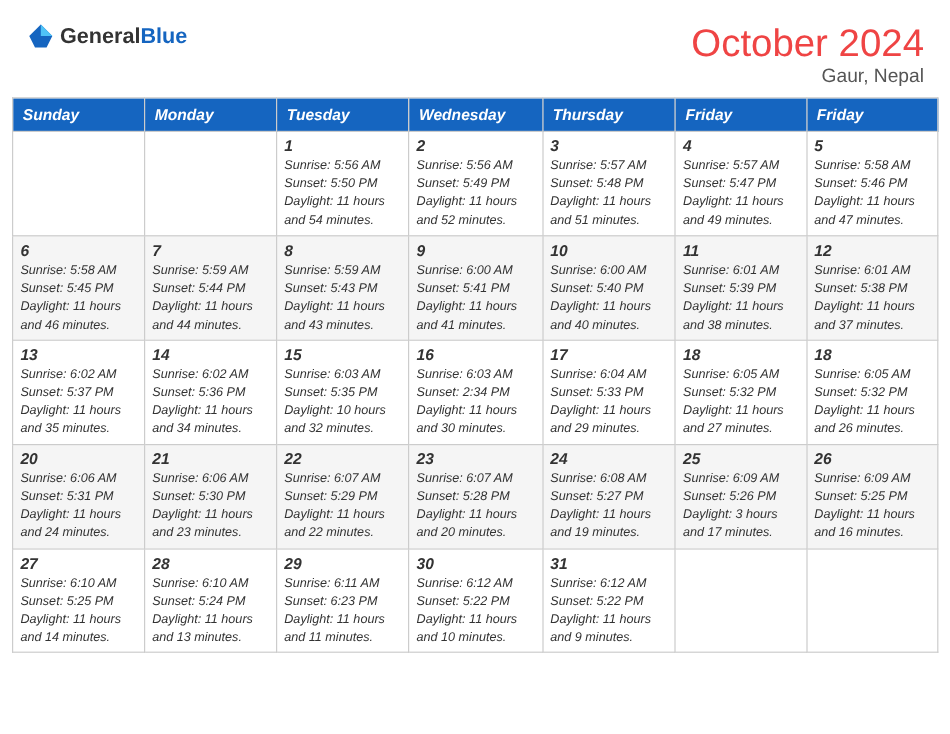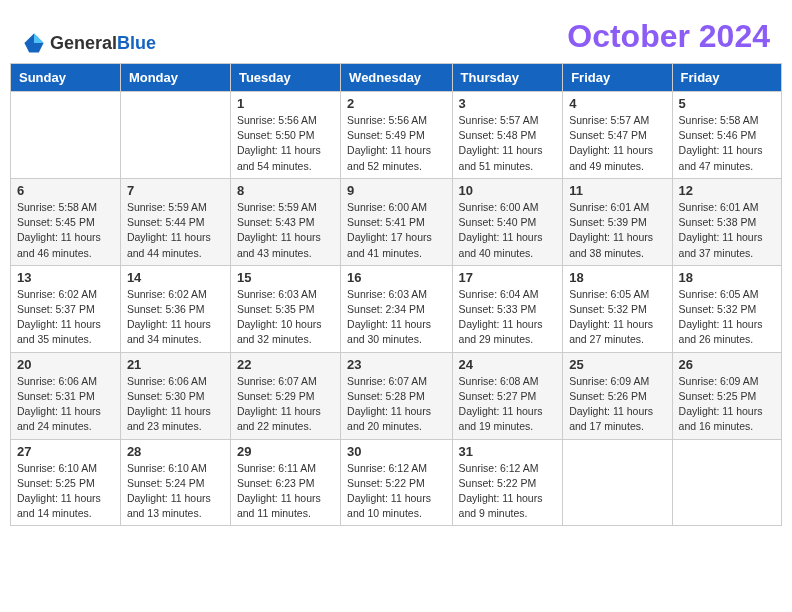--- a/index.html
+++ b/index.html
@@ -6,48 +6,49 @@
     body {
       font-family: Arial, sans-serif;
       background: #fff;
       width: 792px;
       min-height: 612px;
       padding: 10px;
     }
     .header {
       display: flex;
       justify-content: space-between;
-      align-items: flex-end;
+      align-items: flex-start;
       padding: 8px 12px 4px 12px;
     }
     .logo {
       display: flex;
       align-items: center;
       gap: 4px;
     }
     .logo-icon {
       width: 24px;
       height: 24px;
     }
     .title-area {
       text-align: right;
     }
     .month-title {
       font-size: 32px;
-      font-weight: bold;
-      color: #8b5cf6;
+      font-weight: normal;
+      color: #ef4444;
     }
     .location-title {
       font-size: 16px;
       color: #555;
     }
     .calendar {
       width: 100%;
       border-collapse: collapse;
       margin-top: 4px;
+      font-style: italic;
     }
     .calendar th {
       background-color: #1565c0;
       color: #fff;
       text-align: left;
       padding: 6px 8px;
       font-size: 13px;
       border: 1px solid #ccc;
     }
     .calendar td {
@@ -86,20 +87,21 @@
     <svg class="logo-icon" viewBox="0 0 40 40" xmlns="http://www.w3.org/2000/svg">
       <polygon points="20,4 36,20 28,36 12,36 4,20" fill="#1565c0"></polygon>
       <polygon points="20,4 36,20 20,20" fill="#4fc3f7"></polygon>
     </svg>
     <span>
       <span style="font-size:18px;font-weight:bold;color:#333;">General</span><span style="font-size:18px;font-weight:bold;color:#1565c0;">Blue</span>
     </span>
   </div>
   <div class="title-area">
     <div class="month-title">October 2024</div>
+    <div class="location-title">Gaur, Nepal</div>
   </div>
 </div>
 
 <table class="calendar">
   <thead>
     <tr id="weekday-header">
         <th>Sunday</th>
         <th>Monday</th>
         <th>Tuesday</th>
         <th>Wednesday</th>
@@ -176,21 +178,21 @@
           <span>Sunrise: 5:59 AM</span><br>
           <span>Sunset: 5:43 PM</span><br>
           <span>Daylight: 11 hours and 43 minutes.</span>
         </div>
       </td>
         <td>
         <span class="day-number">9</span>
         <div class="day-info">
           <span>Sunrise: 6:00 AM</span><br>
           <span>Sunset: 5:41 PM</span><br>
-          <span>Daylight: 17 hours and 41 minutes.</span>
+          <span>Daylight: 11 hours and 41 minutes.</span>
         </div>
       </td>
         <td>
         <span class="day-number">10</span>
         <div class="day-info">
           <span>Sunrise: 6:00 AM</span><br>
           <span>Sunset: 5:40 PM</span><br>
           <span>Daylight: 11 hours and 40 minutes.</span>
         </div>
       </td>
@@ -308,21 +310,21 @@
           <span>Sunrise: 6:08 AM</span><br>
           <span>Sunset: 5:27 PM</span><br>
           <span>Daylight: 11 hours and 19 minutes.</span>
         </div>
       </td>
         <td>
         <span class="day-number">25</span>
         <div class="day-info">
           <span>Sunrise: 6:09 AM</span><br>
           <span>Sunset: 5:26 PM</span><br>
-          <span>Daylight: 11 hours and 17 minutes.</span>
+          <span>Daylight: 3 hours and 17 minutes.</span>
         </div>
       </td>
         <td>
         <span class="day-number">26</span>
         <div class="day-info">
           <span>Sunrise: 6:09 AM</span><br>
           <span>Sunset: 5:25 PM</span><br>
           <span>Daylight: 11 hours and 16 minutes.</span>
         </div>
       </td>

